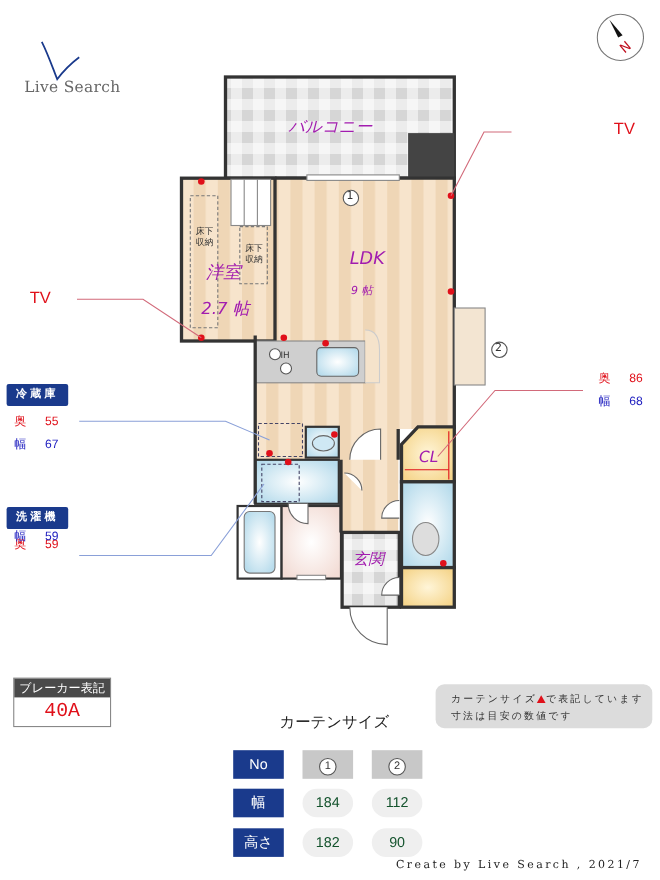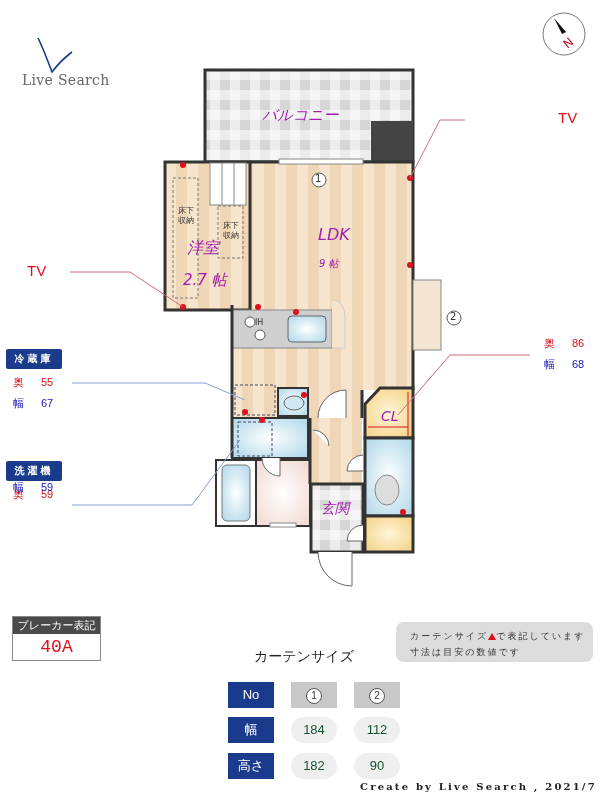--- a/index.html
+++ b/index.html
@@ -12,26 +12,26 @@
   .dimrow .k{display:inline-block;width:28px;}
   .red{color:#e0101a;}
   .blue{color:#2020c0;}
   .breaker{left:12px;top:616px;width:87px;border:1px solid #888;}
   .breaker .hd{background:#4a4a4a;color:#fff;font-size:11px;font-weight:normal;text-align:center;height:17px;line-height:17px;}
   .breaker .val{color:#e0101a;font-size:18px;text-align:center;height:26px;line-height:26px;font-family:Liberation Mono, monospace;}
   .note{left:396px;top:622px;width:197px;height:40px;background:#dcdcdc;border-radius:8px;font-size:9px;color:#333;letter-spacing:2px;padding:6px 0 0 14px;box-sizing:border-box;line-height:16px;}
   .note .tri{display:inline-block;width:0;height:0;border-left:4px solid transparent;border-right:4px solid transparent;border-bottom:7px solid #e0101a;vertical-align:middle;}
   .curtain-title{left:254px;top:648px;font-size:14px;color:#222;}
   .ctable{left:212px;top:682px;}
-  .cell{position:absolute;height:26px;line-height:26px;text-align:center;font-size:13px;font-family:"Liberation Sans",sans-serif;margin-left:16px;}
+  .cell{position:absolute;height:26px;line-height:26px;text-align:center;font-size:13px;font-family:"Liberation Sans",sans-serif;}
   .cell.h{background:#1a3a8c;color:#fff;width:46px;}
   .cell.g{background:#c8c8c8;color:#333;width:46px;}
   .cell.v{background:#efefef;color:#14532d;width:46px;border-radius:13px;}
   .circ{display:inline-block;width:14px;height:14px;border:1px solid #555;border-radius:50%;line-height:14px;font-size:10px;background:#fff;}
-  .footer{left:360px;top:781px;font-family:"DejaVu Serif",serif;font-size:10px;letter-spacing:2.2px;color:#222;font-weight:bold;}
+  .footer{left:360px;top:781px;font-family:"DejaVu Serif",serif;font-size:10px;letter-spacing:2.2px;color:#222;}
   .lbl{font-size:15px;color:#a21caf;font-style:italic;}
   .small{font-size:8px;color:#333;line-height:10px;text-align:center;}
 </style>
 </head>
 <body>
 
 <svg class="abs" style="left:30px;top:36px" width="50" height="40">
   <path d="M8 2 C14 14,18 26,22 36 C28 28,34 22,42 16" stroke="#1a3a8c" stroke-width="1.6" fill="none"></path>
 </svg>
 <div class="abs logo-text">Live Search</div>

